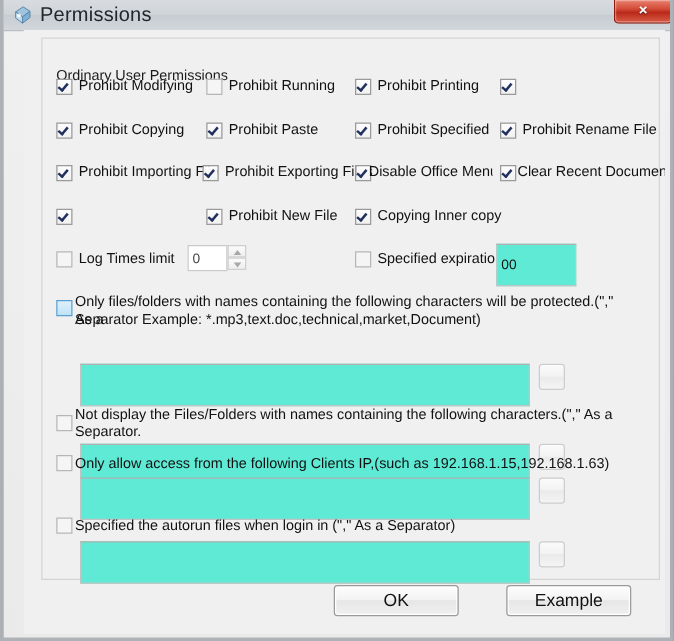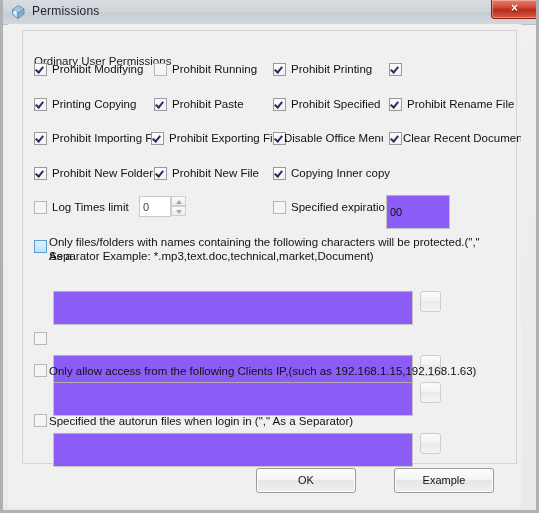--- a/index.html
+++ b/index.html
@@ -31,21 +31,21 @@
     border-bottom: 1px solid #b9bfc5;
   }
   .title-icon {
     position: absolute;
     left: 7px; top: 4px;
     width: 16px; height: 16px;
   }
   .title-text {
     position: absolute;
     left: 29px; top: 4px;
-    font-size: 12px;
+    font-size: 16px;
     color: #20262c;
     font-family: "Liberation Sans", sans-serif;
     letter-spacing: 0.2px;
   }
   .close-btn {
     position: absolute;
     right: 4px; top: 0px;
     width: 47px; height: 19px;
     border-radius: 0 0 4px 4px;
     background: linear-gradient(to bottom, #e8806f 0%, #d44b38 40%, #b9291a 55%, #d85a45 100%);
@@ -60,21 +60,21 @@
     text-align: center;
     top: 1px;
     color: #fff;
     font-size: 12px;
     font-weight: bold;
     text-shadow: 0 1px 1px rgba(0,0,0,0.55);
     font-family: "Liberation Sans", sans-serif;
   }
   .client {
     position: absolute;
-    left: 5px; top: 24px;
+    left: 16px; top: 24px;
     width: 513px; height: 483px;
     background: #f0f0f0;
   }
   .groupbox {
     position: absolute;
     left: 14px; top: 6px;
     width: 495px; height: 434px;
     border: 1px solid #d4d4d4;
     background: transparent;
     box-sizing: border-box;
@@ -128,21 +128,21 @@
     color: #111;
     font-family: "Liberation Sans", sans-serif;
     line-height: 14px;
   }
   .clip {
     overflow: hidden;
   }
   .txtin {
     position: absolute;
     box-sizing: border-box;
-    background: #8b5cf6;
+    background: #5eead4;
     border: 1px solid #c3c3c3;
     border-top-color: #b0b0b0;
     font-size: 11px;
     color: #111;
     padding: 16px 3px;
     font-family: "Liberation Sans", sans-serif;
     outline: none;
   }
   .numbox {
     position: absolute;
@@ -185,21 +185,21 @@
     border-radius: 3px;
     background: linear-gradient(to bottom, #fbfbfb 0%, #f2f2f2 48%, #eaeaea 50%, #f4f4f4 100%);
   }
   .btn {
     position: absolute;
     box-sizing: border-box;
     height: 25px;
     border: 1px solid #9a9a9a;
     border-radius: 3px;
     background: linear-gradient(to bottom, #fdfdfd 0%, #f3f3f3 48%, #e6e6e6 50%, #f0f0f0 100%);
-    font-size: 11px;
+    font-size: 14px;
     color: #111;
     font-family: "Liberation Sans", sans-serif;
     text-align: center;
     line-height: 23px;
     box-shadow: inset 0 0 0 1px #ffffff;
   }
 </style>
 </head>
 <body>
 
@@ -230,21 +230,21 @@
 
     <span class="cb dim" style="left:146px; top:39px;"></span>
     <span class="cb-label" style="left:164px; top:39px;">Prohibit Running</span>
 
     <span class="cb checked" style="left:265px; top:39px;"></span>
     <span class="cb-label" style="left:283px; top:39px;">Prohibit Printing</span>
 
     <span class="cb checked" style="left:381px; top:39px;"></span>
 
     <span class="cb checked" style="left:26px; top:74px;"></span>
-    <span class="cb-label" style="left:44px; top:74px;">Printing Copying</span>
+    <span class="cb-label" style="left:44px; top:74px;">Prohibit Copying</span>
 
     <span class="cb checked" style="left:146px; top:74px;"></span>
     <span class="cb-label" style="left:164px; top:74px;">Prohibit Paste</span>
 
     <span class="cb checked" style="left:265px; top:74px;"></span>
     <span class="cb-label" style="left:283px; top:74px;">Prohibit Specified</span>
 
     <span class="cb checked" style="left:381px; top:74px;"></span>
     <span class="cb-label" style="left:399px; top:74px;">Prohibit Rename File</span>
 
@@ -254,21 +254,20 @@
     <span class="cb checked" style="left:143px; top:108px;"></span>
     <span class="cb-label" style="left:161px; top:108px;">Prohibit Exporting Files</span>
 
     <span class="cb checked" style="left:265px; top:108px;"></span>
     <span class="cb-label clip" style="left:276px; top:108px; width:99px;">Disable Office Menu</span>
 
     <span class="cb checked" style="left:381px; top:108px;"></span>
     <span class="cb-label clip" style="left:395px; top:108px; width:118px;">Clear Recent Document</span>
 
     <span class="cb checked" style="left:26px; top:143px;"></span>
-    <span class="cb-label" style="left:44px; top:143px;">Prohibit New Folder</span>
 
     <span class="cb checked" style="left:146px; top:143px;"></span>
     <span class="cb-label" style="left:164px; top:143px;">Prohibit New File</span>
 
     <span class="cb checked" style="left:265px; top:143px;"></span>
     <span class="cb-label" style="left:283px; top:143px;">Copying Inner copy</span>
 
     <span class="cb dim" style="left:26px; top:177px;"></span>
     <span class="cb-label" style="left:44px; top:177px;">Log Times limit</span>
 
@@ -282,20 +281,21 @@
     <span class="cb-label clip" style="left:283px; top:177px; width:94px;">Specified expiration d</span>
     <input class="txtin" style="left: 378px; top: 171px; width: 64px; height: 22px;" value="00">
 
     <span class="cb hover" style="left:26px; top:216px;"></span>
     <span class="wrap-label" style="left:41px; top:211px; width:440px;">Only files/folders with names containing the following characters will be protected.("," As a</span>
     <span class="wrap-label" style="left:41px; top:225px; width:440px;">Separator Example: *.mp3,text.doc,technical,market,Document)</span>
     <input class="txtin" style="left: 45px; top: 267px; width: 360px; height: 20px;" value="">
     <span class="sqbtn" style="left:412px; top:267px;"></span>
 
     <span class="cb dim" style="left:26px; top:308px;"></span>
+    <span class="wrap-label" style="left:41px; top:301px; width:460px;">Not display the Files/Folders with names containing the following characters.("," As a Separator.</span>
     <input class="txtin" style="left: 45px; top: 331px; width: 360px; height: 20px;" value="">
     <span class="sqbtn" style="left:412px; top:331px;"></span>
 
     <span class="cb dim" style="left:26px; top:340px;"></span>
     <span class="wrap-label" style="left:41px; top:340px; width:450px;">Only allow access from the following Clients IP,(such as 192.168.1.15,192.168.1.63)</span>
     <input class="txtin" style="left: 45px; top: 358px; width: 360px; height: 20px;" value="">
     <span class="sqbtn" style="left:412px; top:358px;"></span>
 
     <span class="cb dim" style="left:26px; top:390px;"></span>
     <span class="wrap-label" style="left:41px; top:390px; width:450px;">Specified the autorun files when login in ("," As a Separator)</span>

